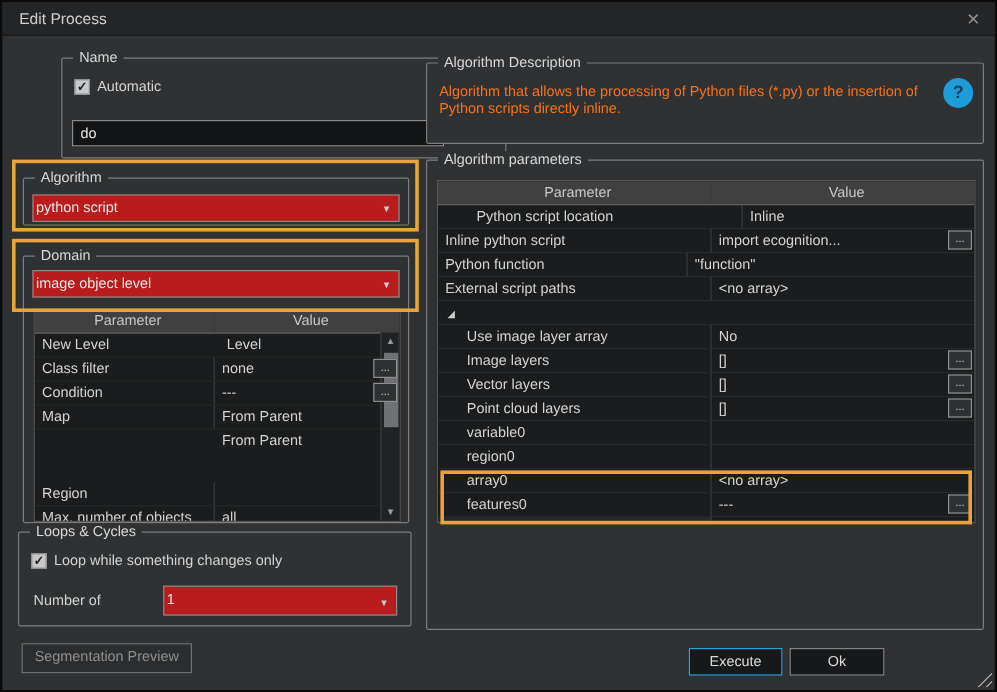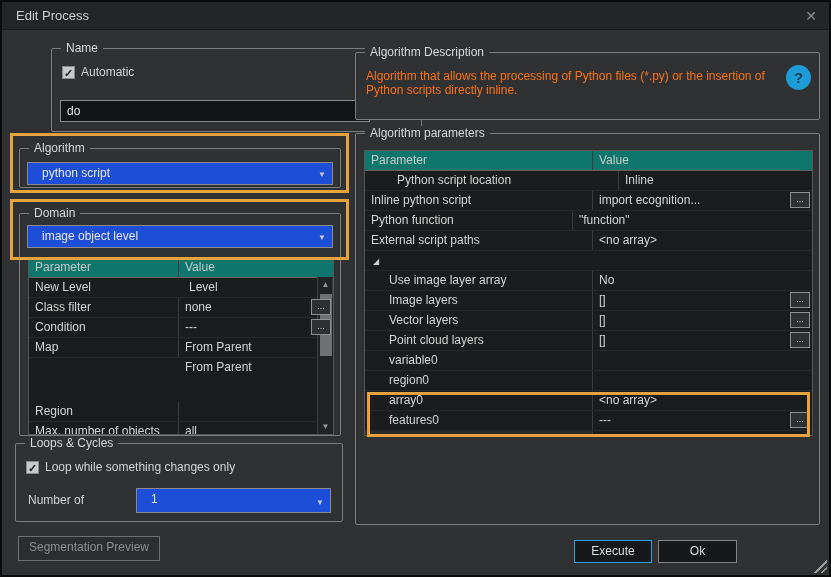--- a/index.html
+++ b/index.html
@@ -5,27 +5,27 @@
   html,body{margin:0;padding:0;background:#4a4a4a;}
   *{box-sizing:border-box;font-family:"Liberation Sans",sans-serif;}
   .dialog{position:relative;width:831px;height:577px;background:#2f3133;border:2px solid #0b0b0b;overflow:hidden;color:#d4d4d4;font-size:12px;}
   .titlebar{position:absolute;left:0;top:0;right:0;height:28px;background:#232527;color:#cfcfcf;font-size:13px;line-height:28px;padding-left:14px;border-bottom:1px solid #1a1a1a;}
   .close{position:absolute;right:12px;top:0;color:#8f8f8f;font-size:14px;line-height:28px;cursor:default;}
   .group{position:absolute;border:1px solid #7d7d7d;border-radius:2px;background:#2f3133;}
   .legend{position:absolute;top:-8px;left:9px;background:#2f3133;padding:0 5px;color:#d8d8d8;font-size:12px;white-space:nowrap;}
   .checkrow{position:absolute;display:flex;align-items:center;gap:6px;}
   .cb{display:inline-block;width:13px;height:13px;background:#c7c9cb;border:1px solid #8a8a8a;color:#232323;font-size:11px;line-height:12px;text-align:center;font-weight:bold;}
   .input{position:absolute;background:#121315;border:1px solid #8a8a8a;color:#e6e6e6;padding:3px 6px;line-height:15px;}
-  .dd{position:absolute;background:#1d4ed8;border:1px solid #8a8a8a;color:#e6e6e6;padding:3px 14px;line-height:15px;}
+  .dd{position:absolute;background:#b91c1c;border:1px solid #8a8a8a;color:#e6e6e6;padding:3px 2px;line-height:15px;}
   .dda{position:absolute;right:6px;top:4px;font-size:8px;color:#c9c9c9;}
   .doc{position:absolute;width:21px;height:27px;background:#fdfdfd;border:1px solid #bfbfbf;}
   .doc::after{content:"";position:absolute;top:-1px;right:-1px;width:0;height:0;border-top:8px solid #1e9cd7;border-left:8px solid transparent;}
   .tbl{position:absolute;background:#1b1c1d;border:1px solid #565656;overflow:hidden;}
   .trow{display:flex;width:100%;}
-  .thead{background:#0f766e;border-bottom:1px solid #606060;color:#c8c8c8;}
+  .thead{background:#404040;border-bottom:1px solid #606060;color:#c8c8c8;text-align:center;}
   .cell{padding:0 0 0 6px;line-height:18px;height:19px;white-space:nowrap;overflow:hidden;position:relative;}
   .c0{border-right:1px solid #3a3c3e;}
   .drow{border-bottom:1px solid #272829;color:#d4d4d4;}
   .indent{padding-left:24px;}
   .tri{display:inline-block;font-size:8px;color:#cfcfcf;margin:0 6px 0 2px;font-weight:normal;}
   .ell{position:absolute;right:2px;top:1px;width:20px;height:16px;background:#2e3032;border:1px solid #8f8f8f;color:#cfcfcf;font-size:9px;line-height:13px;text-align:center;}
   .litebg{background:#27292b;}
   .sb{position:absolute;width:16px;background:#202224;border-left:1px solid #3a3c3e;}
   .sbar{position:absolute;left:0;width:100%;height:15px;color:#9a9a9a;font-size:8px;text-align:center;line-height:15px;}
   .sthumb{position:absolute;left:2px;width:12px;background:#6f7173;}

